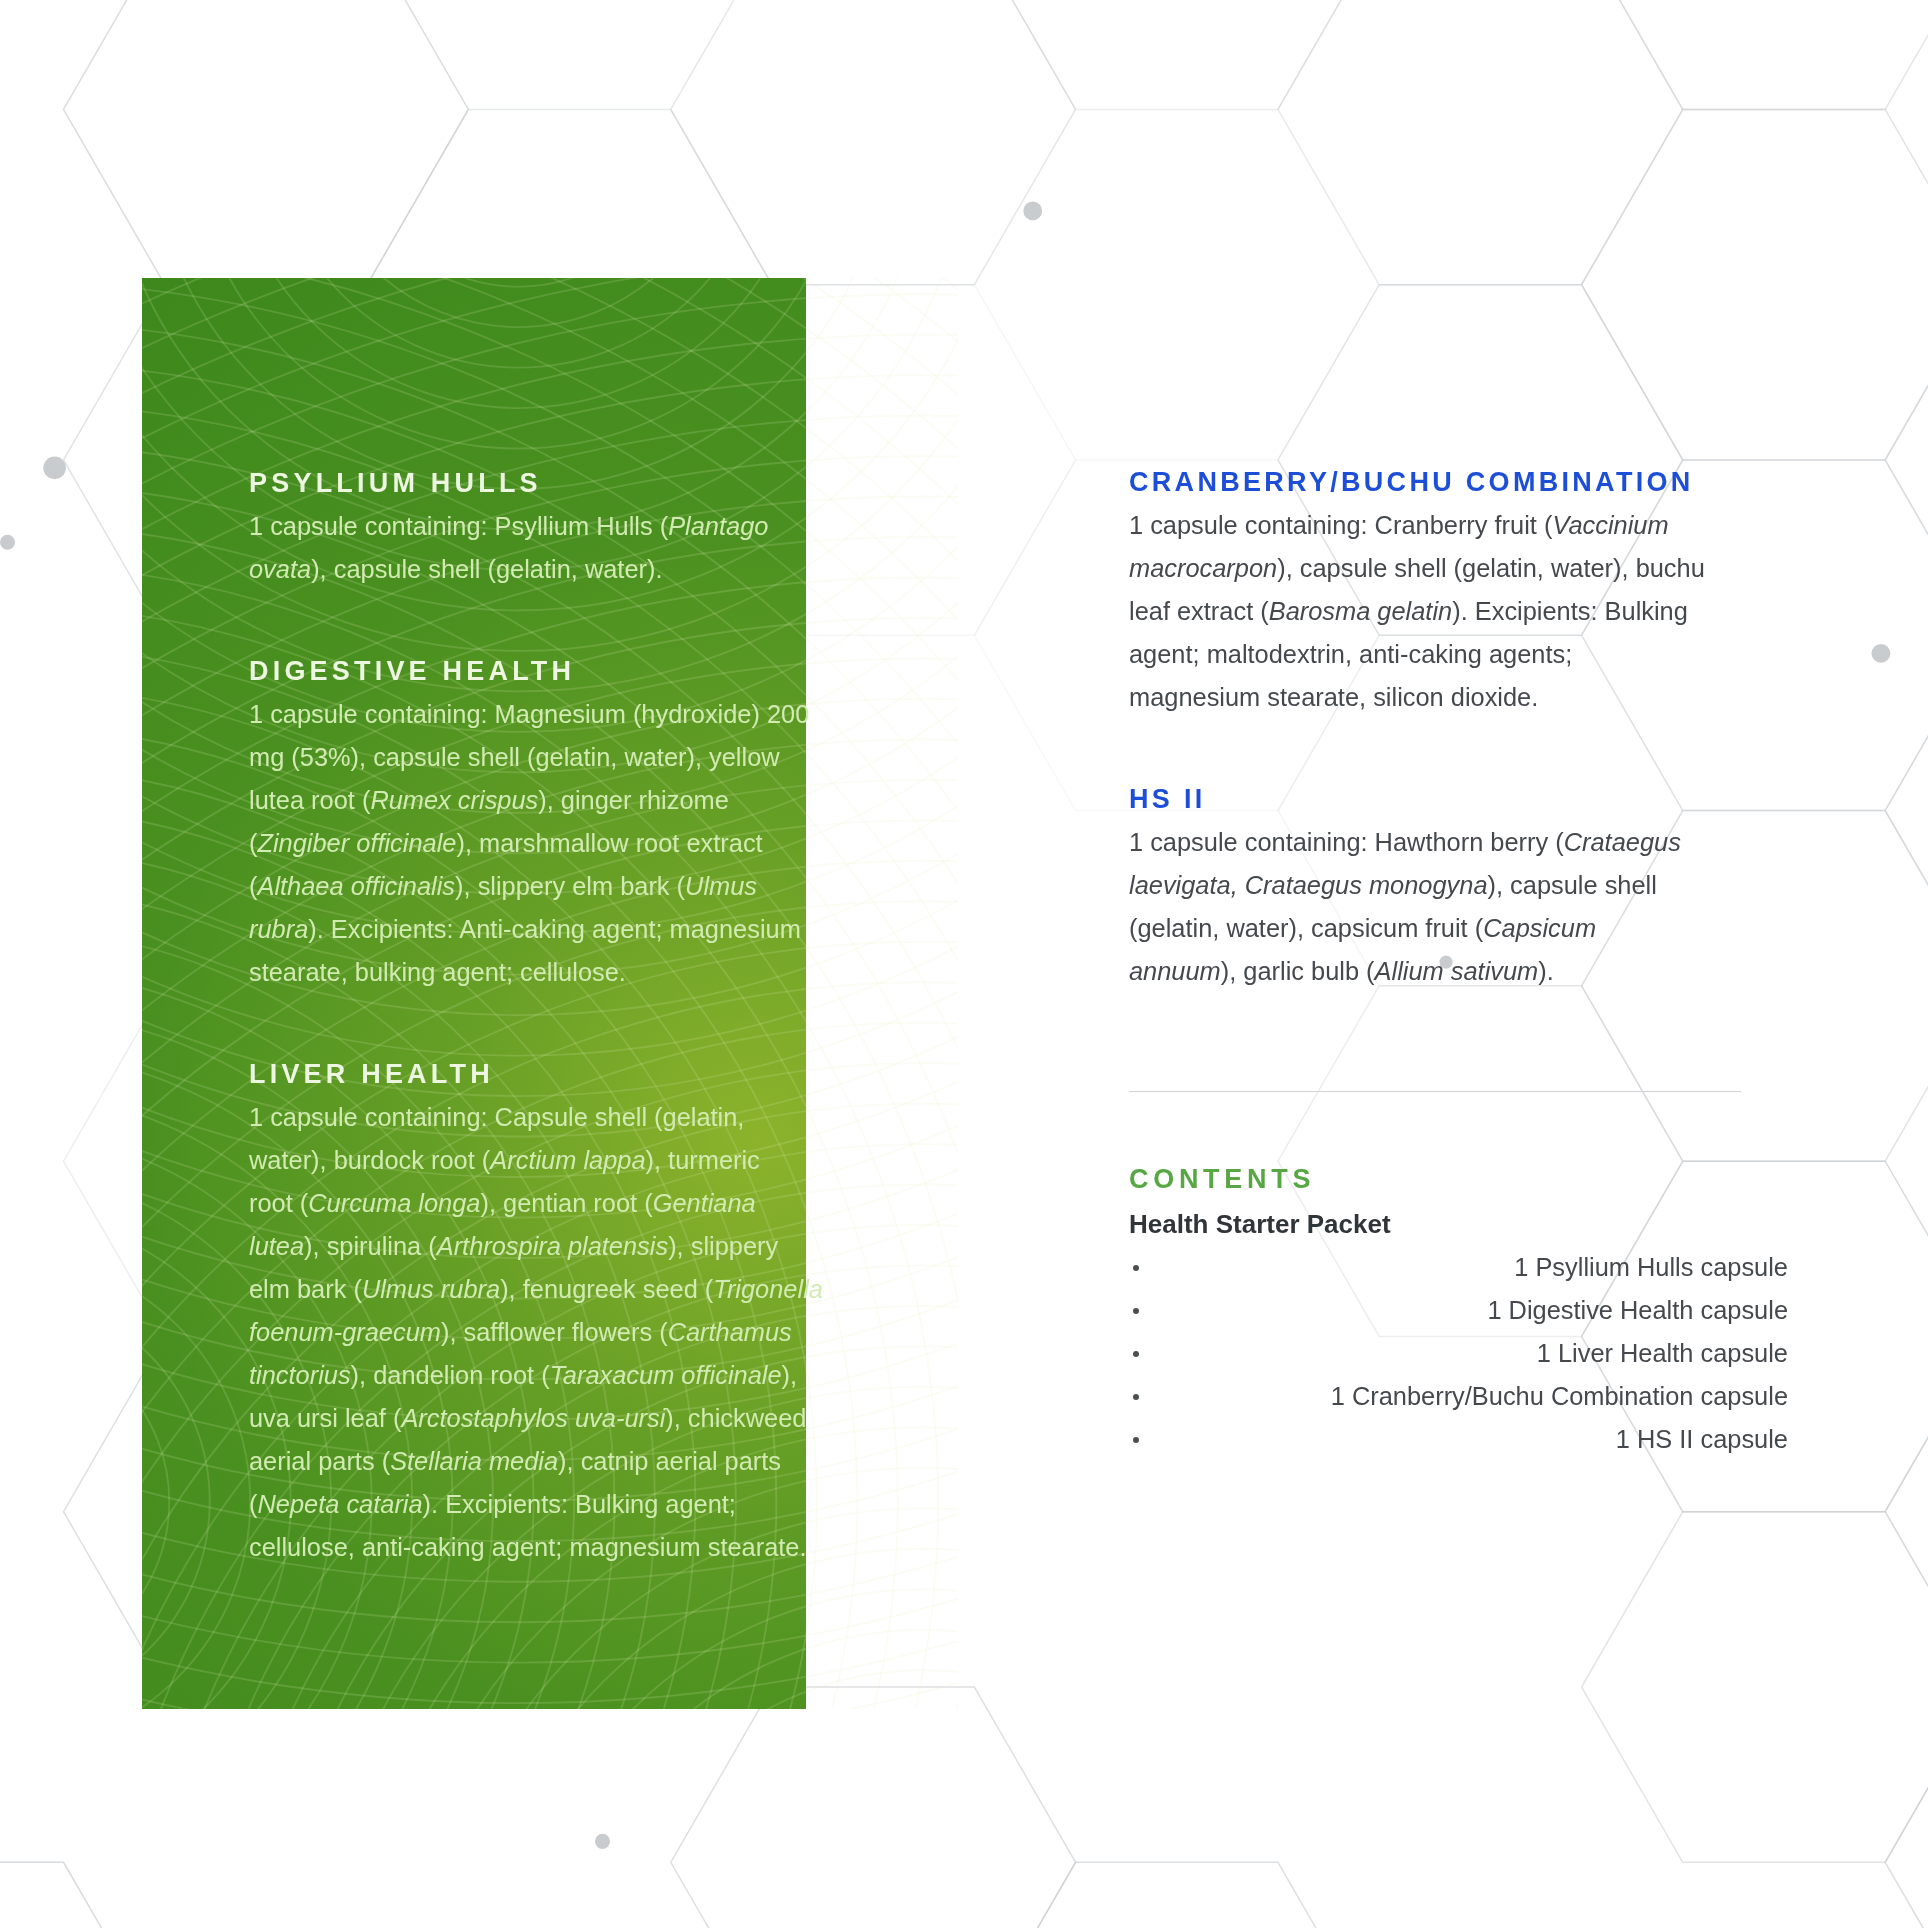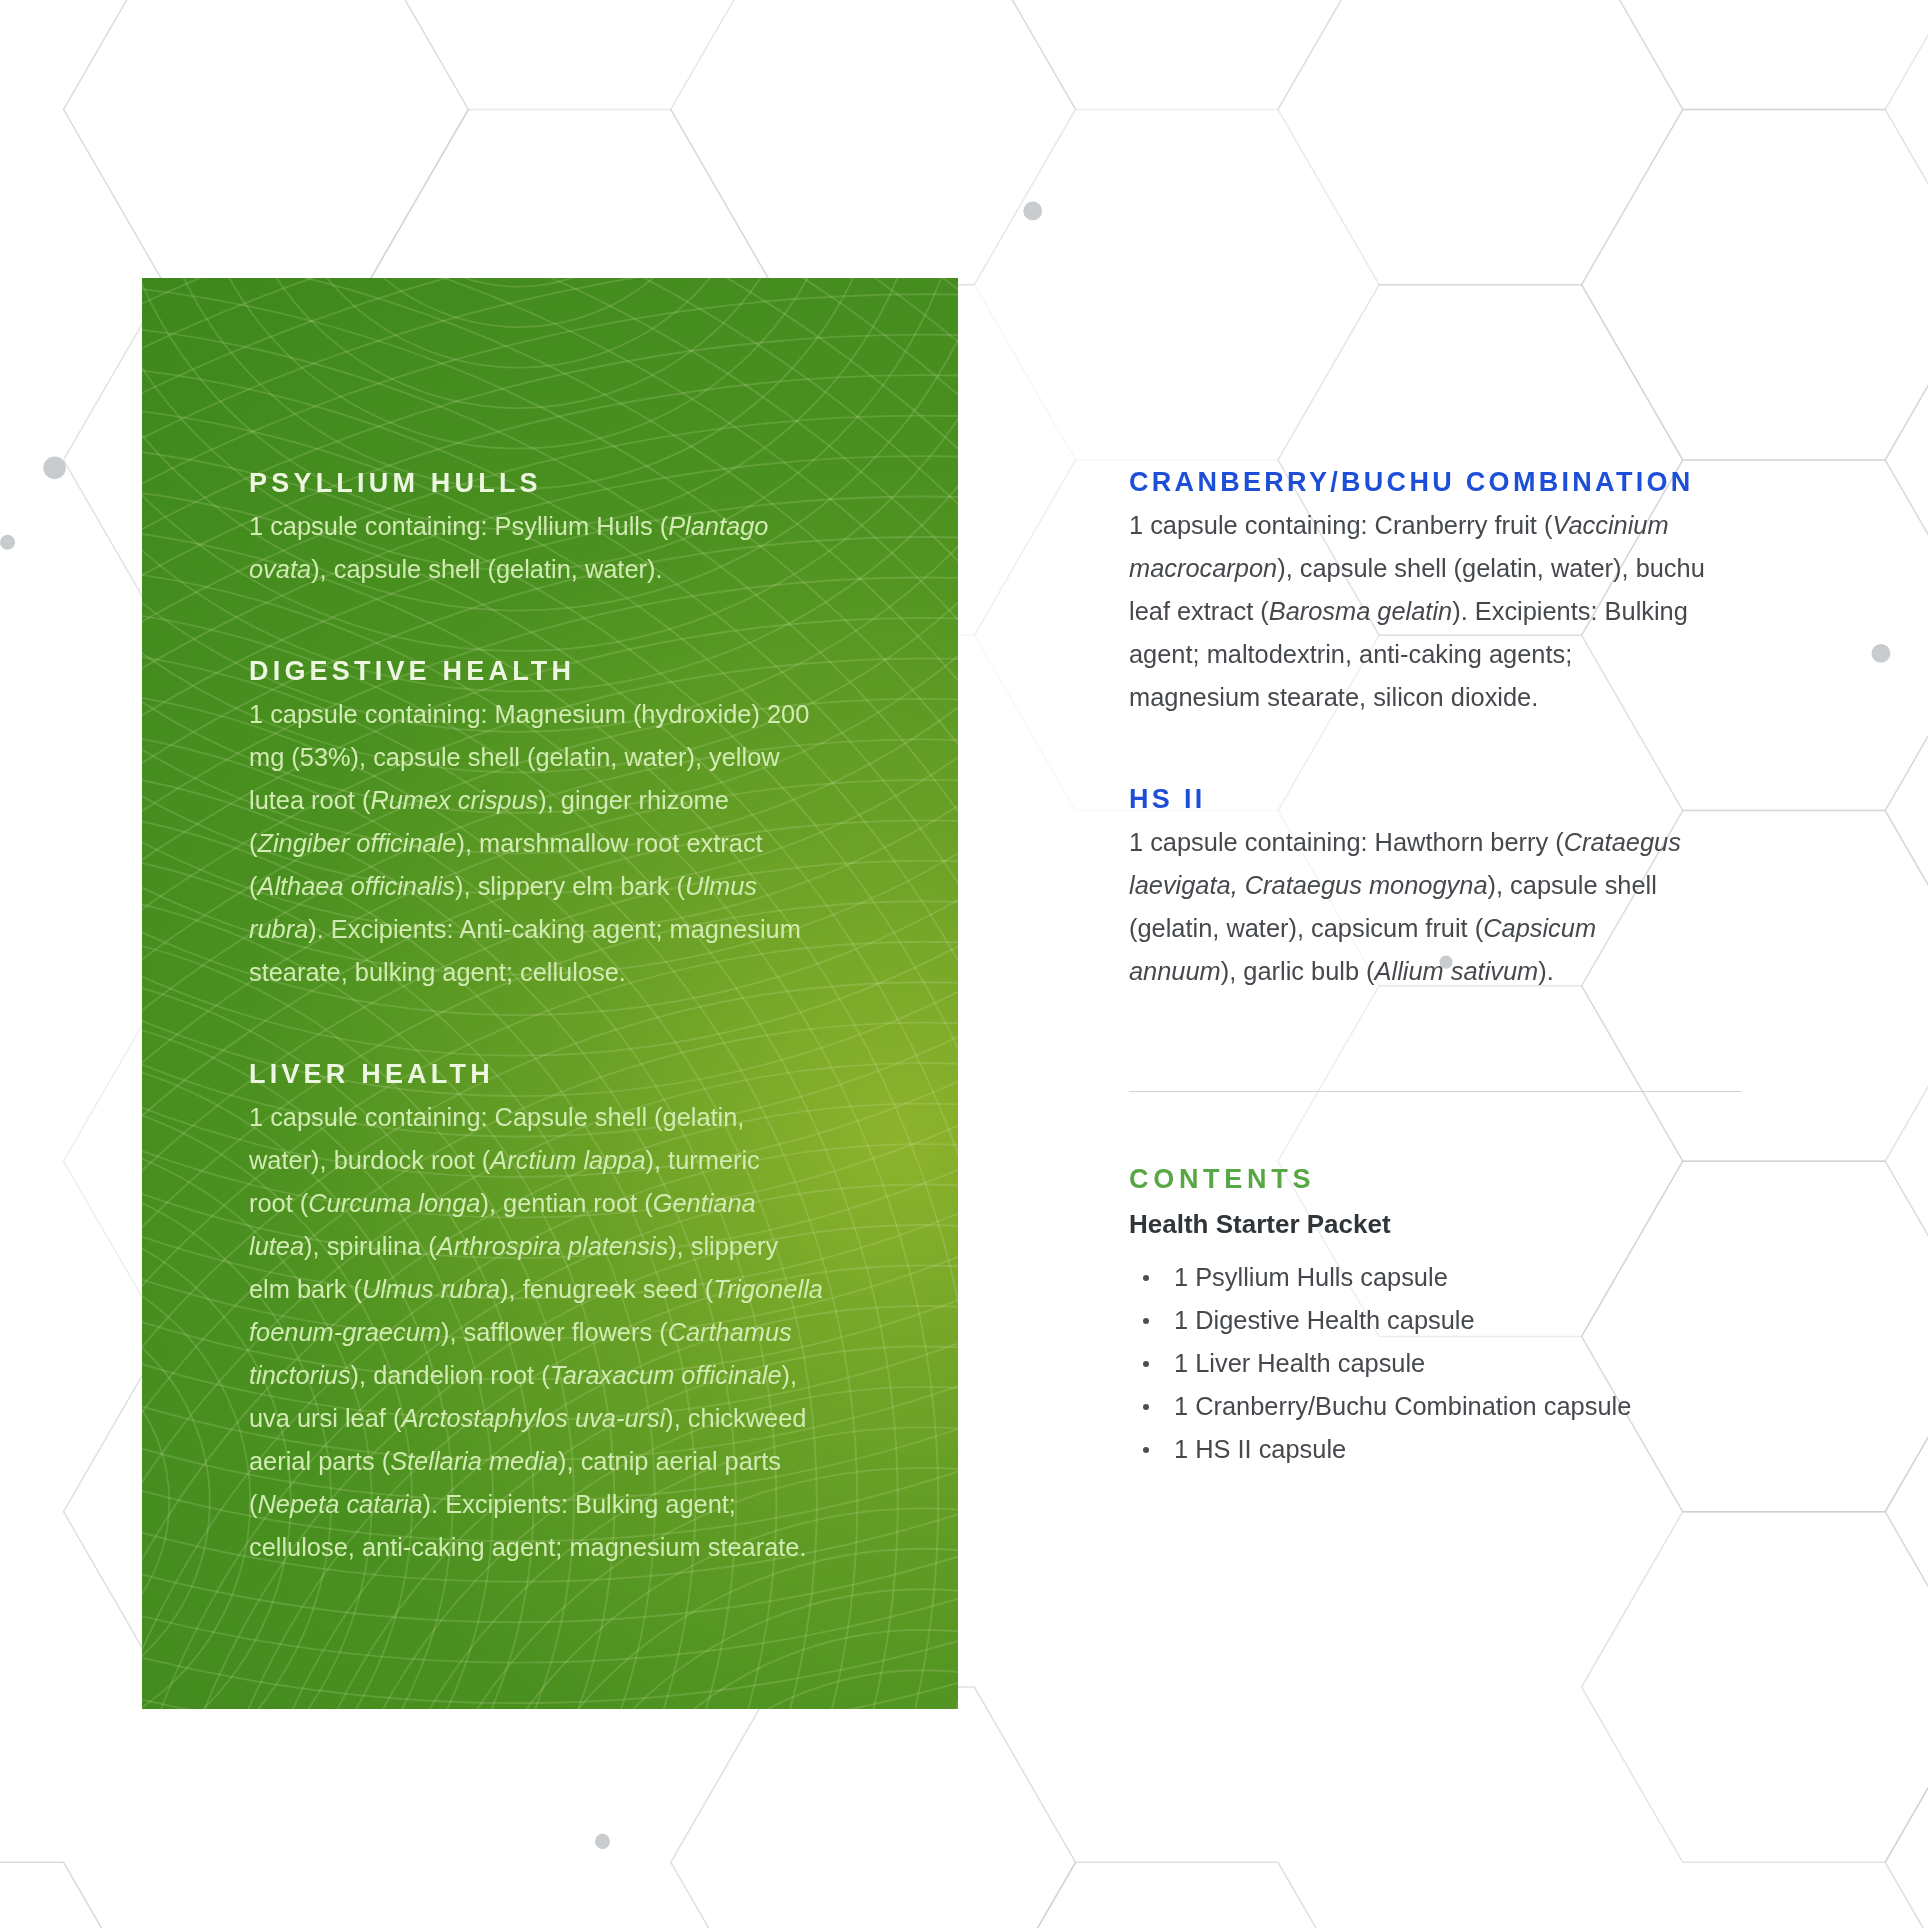--- a/index.html
+++ b/index.html
@@ -2,21 +2,21 @@
 <html style="font-size:15px"><head>
 <meta charset="utf-8">
 <style>
   html,body{margin:0;padding:0;background:#ffffff;}
   #canvas{
     position:relative;width:1928px;height:1928px;background:#ffffff;overflow:hidden;
     font-family:"Liberation Sans", sans-serif;
   }
   #bg-pattern{position:absolute;left:0;top:0;width:1928px;height:1928px;}
   .green-panel{
-    position:absolute;left:142px;top:278px;width:816px;height:1431px;
+    position:absolute;left:142px;top:278px;width:664px;height:1431px;
     background:radial-gradient(circle at 93% 60%, #8db32c 0%, #68a026 28%, #4a9020 58%, #3d881c 100%);
   }
   .ripples{position:absolute;left:0;top:0;width:816px;height:1431px;}
   .panel-content{position:absolute;left:107px;top:184px;width:640px;}
   .section{margin:0;}
   .section + .section{margin-top:59px;}
   .sec-heading{
     margin:0;font-size:27px;font-weight:700;letter-spacing:4.2px;
     line-height:43px;white-space:pre;
   }
@@ -26,21 +26,21 @@
   .it{font-style:italic;}
   .right-col{position:absolute;left:1129px;top:461px;width:659px;}
   .right-col .sec-heading{color:#1d4ed8;letter-spacing:3.3px;}
   .right-col .tline{color:#45494d;}
   .divider{border:none;border-top:1.9px solid #d0d2d5;width:612px;margin:98px 0 0 0;}
   .contents-heading{
     margin:66px 0 0 0;font-size:27px;font-weight:700;letter-spacing:4.7px;
     line-height:43px;color:#57a744;
   }
   .contents-sub{font-size:26px;font-weight:700;color:#303539;line-height:43px;margin-top:1.9px;}
-  #contents-list{margin:10px;padding:0;list-style:none;}
+  #contents-list{margin:0;padding:0;list-style:none;text-align:right;}
   #contents-list li{
     position:relative;padding-left:35px;font-size:25.4px;line-height:43px;color:#45494d;white-space:pre;
   }
   .bullet-dot{
     position:absolute;left:3.8px;top:19px;width:6.6px;height:6.6px;border-radius:50%;background:#4a4f52;
   }
 </style>
 </head>
 <body>
 

